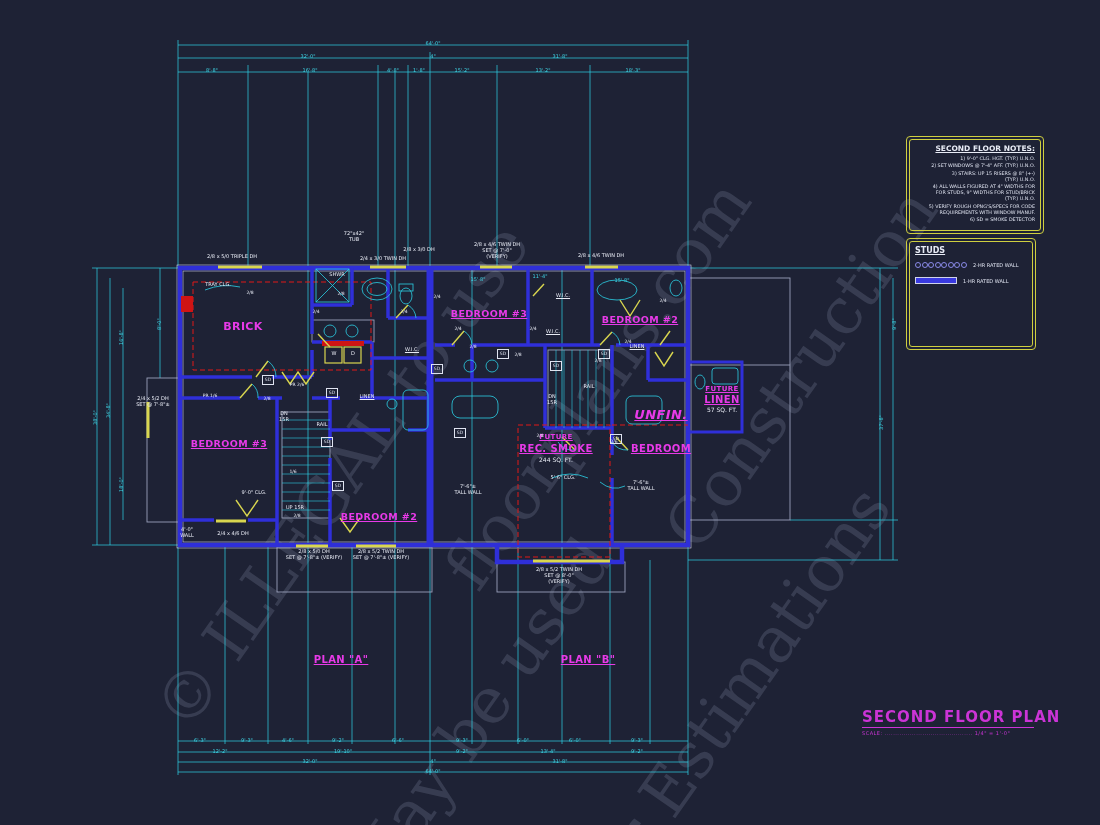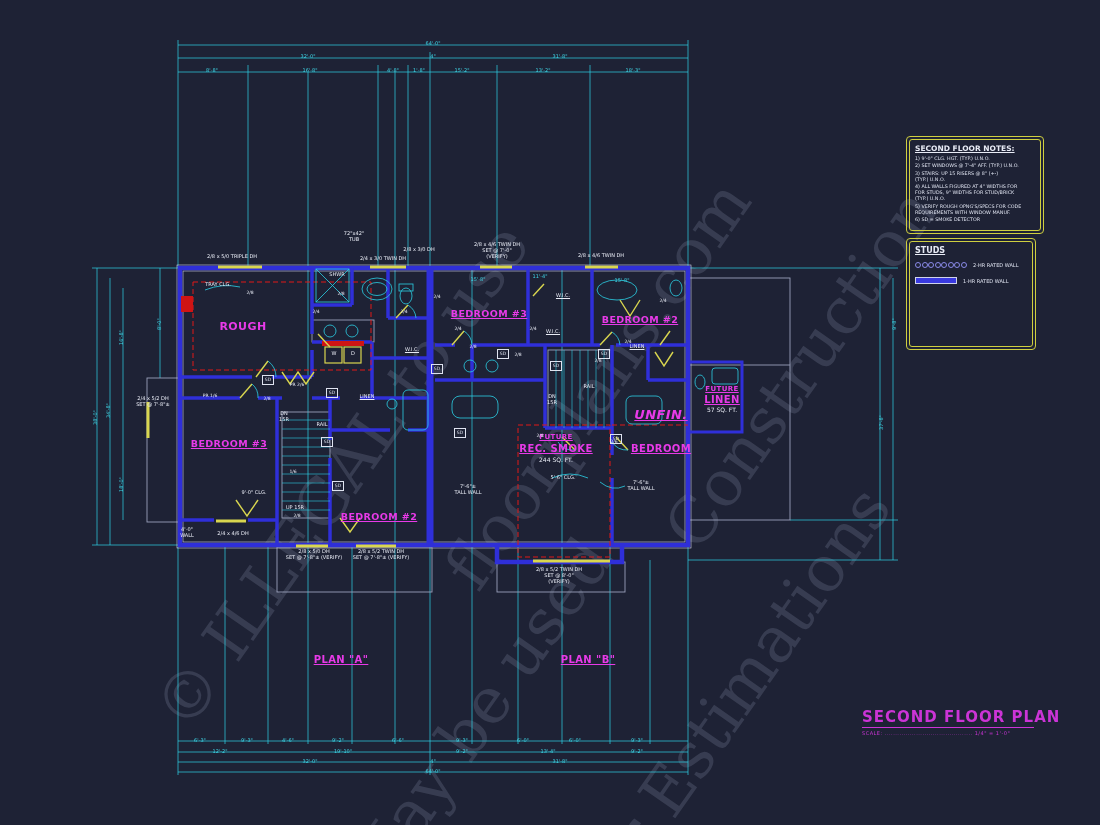--- a/index.html
+++ b/index.html
@@ -240,21 +240,21 @@
         <line x1="604" y1="350" x2="604" y2="428"></line>
       </g>
       <path d="M240,287 Q222,283 205,290"></path>
       <path d="M588,478 Q570,470 552,478"></path>
       <path d="M625,486 Q612,492 600,482"></path>
     </g>
   </svg>
 
   <div>
 
-  <div class="lbl mag" style="left: 243px; top: 320px; font-size: 11px;">ROUGH</div>
+  <div class="lbl mag" style="left: 243px; top: 320px; font-size: 11px;">BRICK</div>
       <div class="lbl mag u" style="left: 229px; top: 438px;">BEDROOM #3</div>
       <div class="lbl mag u" style="left: 379px; top: 511px;">BEDROOM #2</div>
       <div class="lbl mag u" style="left: 489px; top: 308px;">BEDROOM #3</div>
       <div class="lbl mag u" style="left: 640px; top: 314px;">BEDROOM #2</div>
       <div class="lbl mag u" style="left: 556px; top: 433px; font-size: 7px;">FUTURE</div>
       <div class="lbl mag u" style="left: 556px; top: 443px; font-size: 10px;">REC. SMOKE</div>
       <div class="lbl mag u" style="left: 661px; top: 407px; font-size: 13px; font-style: italic;">UNFIN.</div>
       <div class="lbl mag u" style="left: 661px; top: 443px; font-size: 10px;">BEDROOM</div>
       <div class="lbl mag u" style="left: 722px; top: 385px; font-size: 7px;">FUTURE</div>
       <div class="lbl mag u" style="left: 722px; top: 394px; font-size: 10px;">LINEN</div>
@@ -380,21 +380,21 @@
       <div class="sdbox" style="left: 437px; top: 364px;">SD</div>
       <div class="sdbox" style="left: 503px; top: 349px;">SD</div>
       <div class="sdbox" style="left: 556px; top: 361px;">SD</div>
       <div class="sdbox" style="left: 604px; top: 349px;">SD</div>
       <div class="sdbox" style="left: 327px; top: 437px;">SD</div>
       <div class="sdbox" style="left: 338px; top: 481px;">SD</div>
       <div class="sdbox" style="left: 460px; top: 428px;">SD</div>
       <div class="sdbox" style="left: 616px; top: 434px;">SD</div>
     </div>
 
-  <div class="ybox" style="left:906px;top:136px;width:132px;height:92px;">
+  <div class="ybox" style="left:906px;top:136px;width:132px;height:92px;text-align:right;">
     <div class="inner">
       <div class="notes-title">SECOND FLOOR NOTES:</div>
       <div>
 
       <div class="note-line">1) 9'-0" CLG. HGT. (TYP.) U.N.O.</div>
           <div class="note-line">2) SET WINDOWS @ 7'-4" AFF. (TYP.) U.N.O.</div>
           <div class="note-line">3) STAIRS: UP 15 RISERS @ 8" (+-)
 (TYP.) U.N.O.</div>
           <div class="note-line">4) ALL WALLS FIGURED AT 4" WIDTHS FOR
 FOR STUDS, 9" WIDTHS FOR STUD/BRICK

